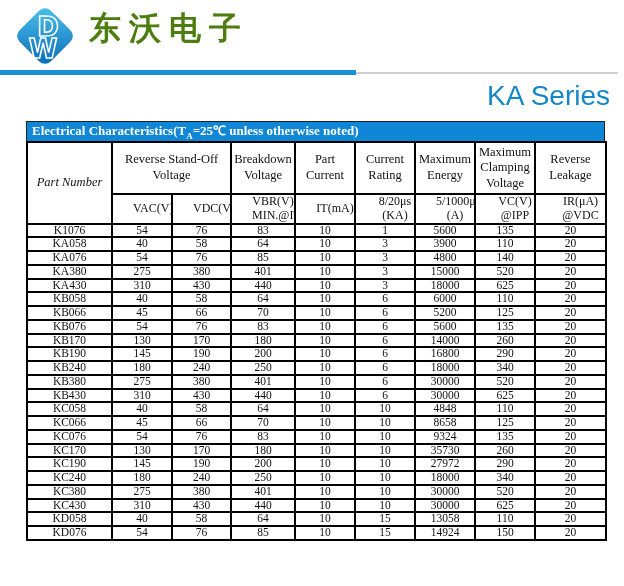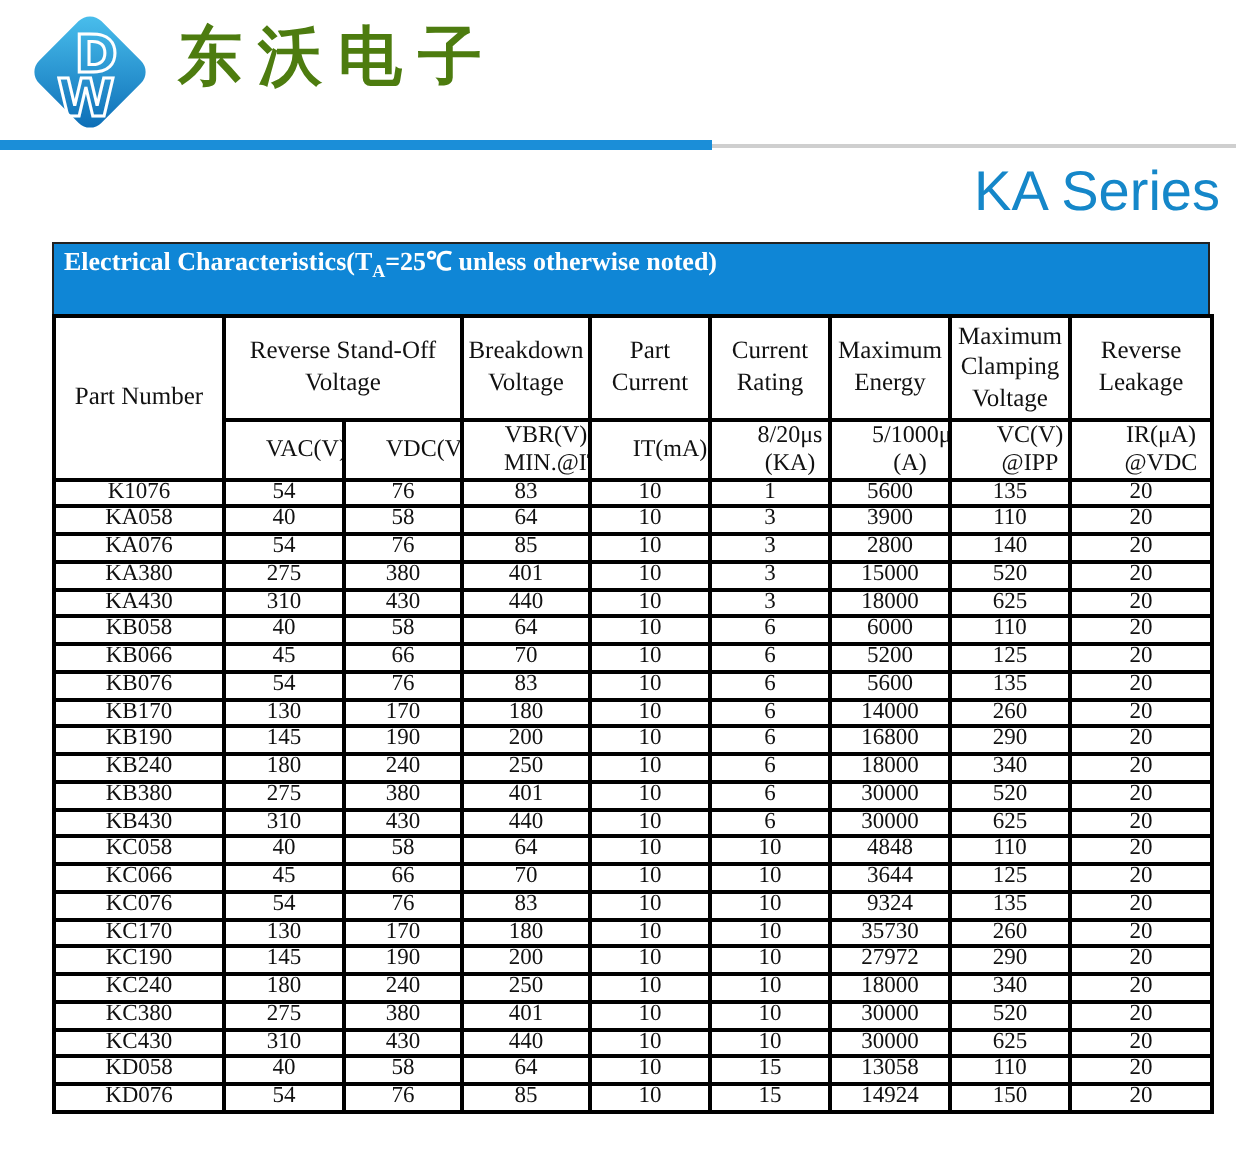--- a/index.html
+++ b/index.html
@@ -27,21 +27,21 @@
 
   
   .sheet { position: absolute; left: 26px; top: 121px; width: 579px; }
   .sheet-title {
     background: #0f86d6;
     border: 1px solid #222222;
     border-bottom: none;
     color: #ffffff;
     font-weight: bold;
     font-size: 13px;
-    height: 36px;
+    height: 20px;
     line-height: 18px;
     padding: 0 0 0 5px;
     white-space: nowrap;
   }
   .sheet-title sub { font-size: 9px; }
 
   table.echar {
     width: 100%;
     border-collapse: collapse;
     table-layout: fixed;
@@ -50,21 +50,21 @@
     border: 2px solid #000000;
     text-align: center;
     vertical-align: middle;
     font-weight: normal;
     padding: 0;
     white-space: pre-line;
     overflow: hidden;
   }
   thead tr.group-row th { height: 52px; font-size: 12.5px; line-height: 1.25; }
   thead tr.sub-row th   { height: 26px; font-size: 12px;   line-height: 1.15; padding-left: 20px; }
-  th.part-col { font-size: 13.5px; }
+  th.part-col { font-size: 13.5px; font-style: italic; }
   tbody td { height: 13.75px; font-size: 11.5px; line-height: 1; white-space: nowrap; }
 </style>
 </head>
 <body>
 
 <svg class="logo" viewBox="0 0 70 64" width="70" height="64">
   <defs>
     <linearGradient id="lg" x1="0%" y1="0%" x2="100%" y2="100%">
       <stop offset="0%" stop-color="#4cc2ef"></stop>
       <stop offset="100%" stop-color="#0a6ab4"></stop>
@@ -157,21 +157,21 @@
           <td>110</td>
           <td>20</td>
         </tr>
         <tr>
           <td>KA076</td>
           <td>54</td>
           <td>76</td>
           <td>85</td>
           <td>10</td>
           <td>3</td>
-          <td>2800</td>
+          <td>4800</td>
           <td>140</td>
           <td>20</td>
         </tr>
         <tr>
           <td>KA380</td>
           <td>275</td>
           <td>380</td>
           <td>401</td>
           <td>10</td>
           <td>3</td>
@@ -289,21 +289,21 @@
           <td>110</td>
           <td>20</td>
         </tr>
         <tr>
           <td>KC066</td>
           <td>45</td>
           <td>66</td>
           <td>70</td>
           <td>10</td>
           <td>10</td>
-          <td>3644</td>
+          <td>8658</td>
           <td>125</td>
           <td>20</td>
         </tr>
         <tr>
           <td>KC076</td>
           <td>54</td>
           <td>76</td>
           <td>83</td>
           <td>10</td>
           <td>10</td>

